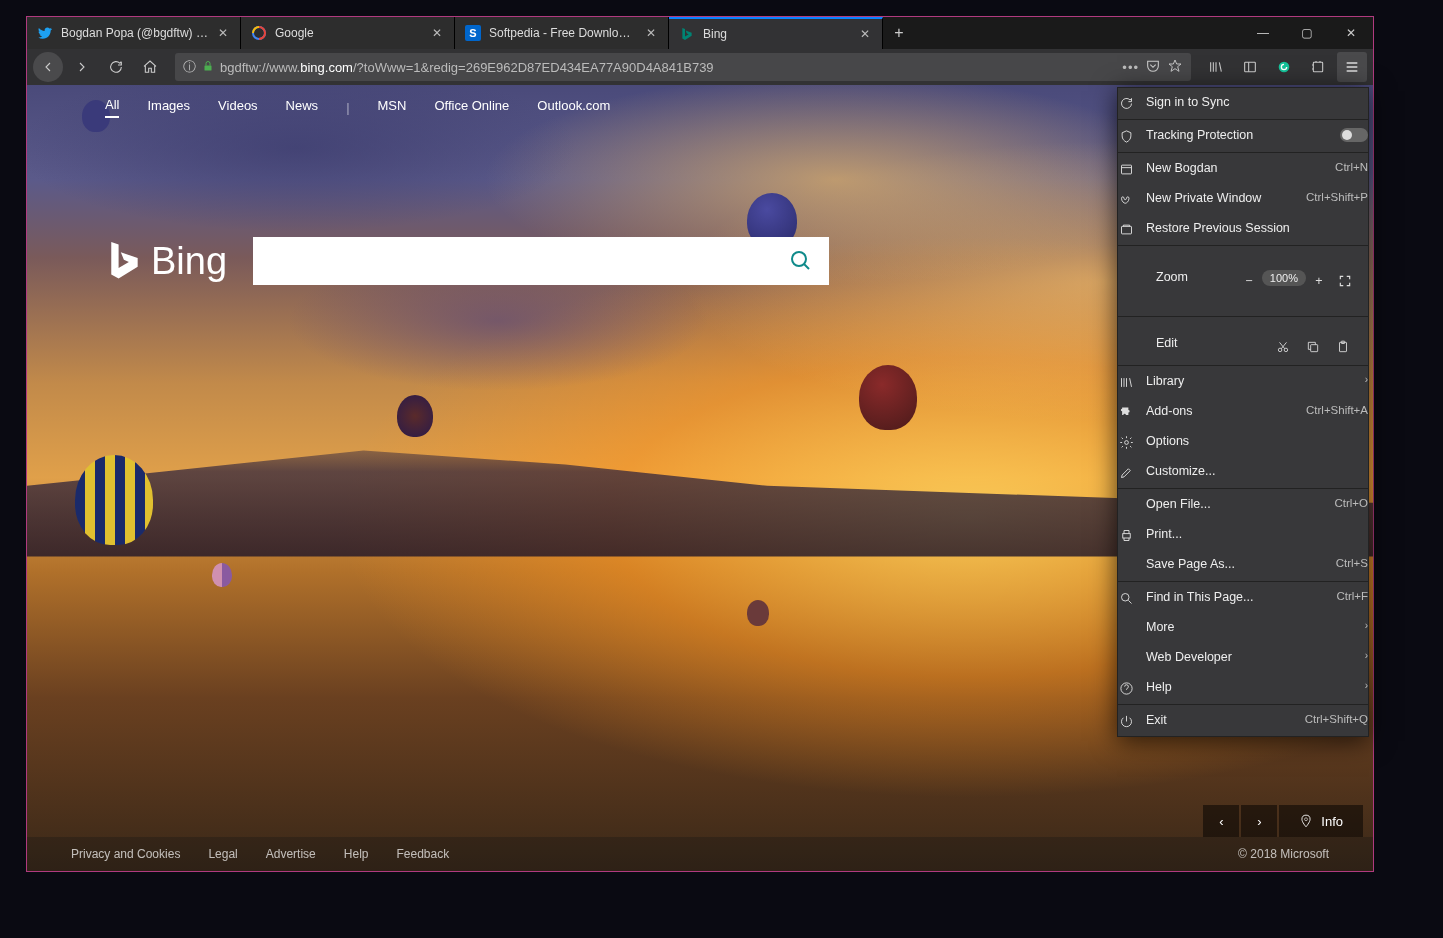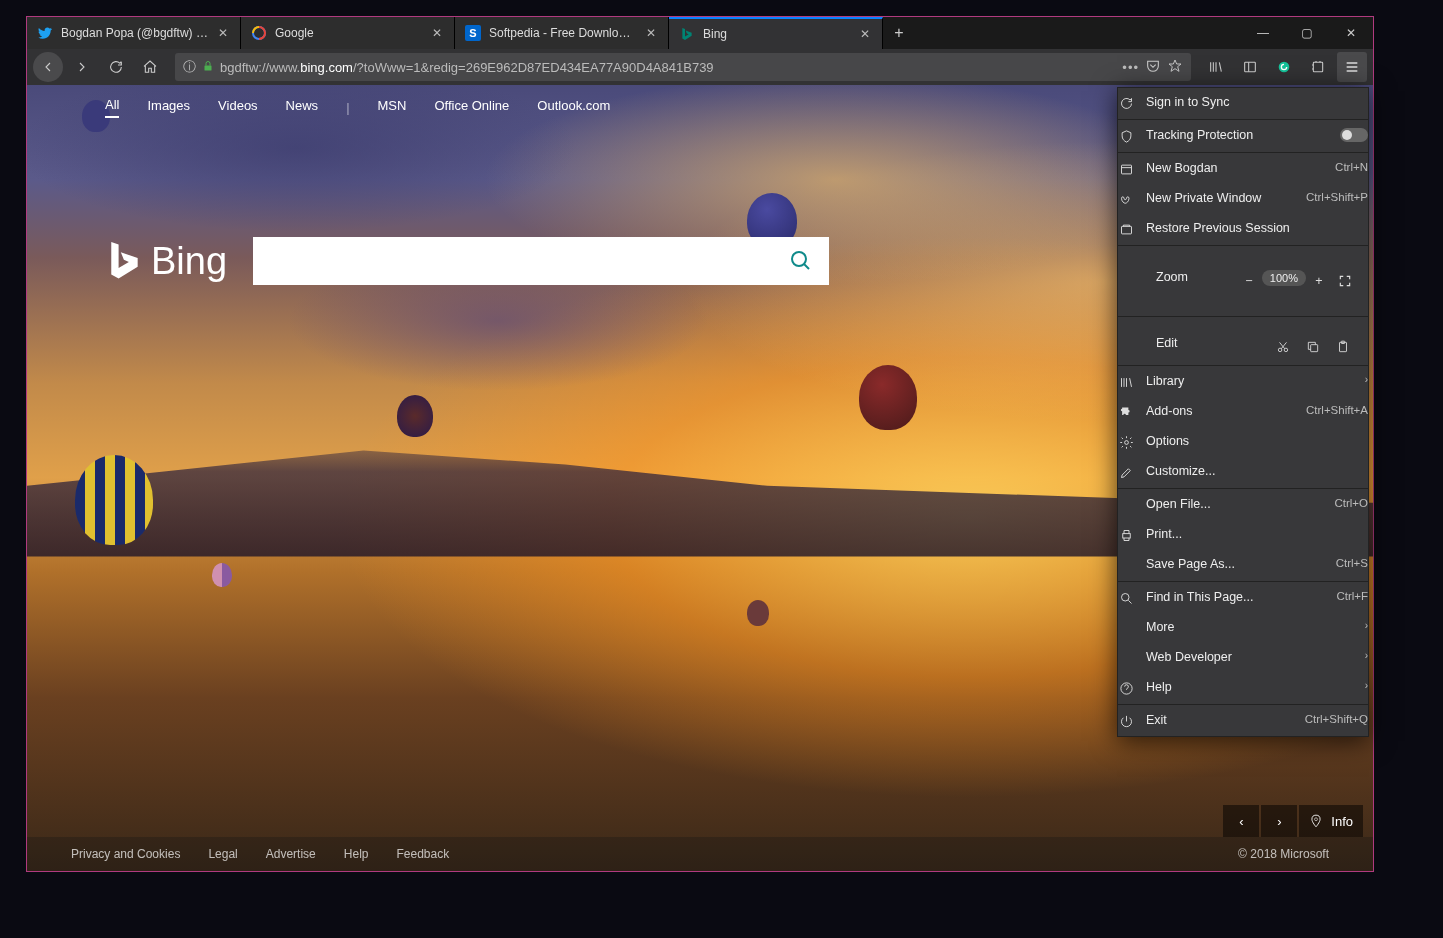--- a/index.html
+++ b/index.html
@@ -51,21 +51,21 @@
   .bing-nav .nav-item.active { border-bottom: 2px solid #fff; }
   .bing-nav .sep { color: rgba(255,255,255,0.5); }
   .bing-logo-search { position: absolute; top: 152px; left: 78px; display: flex; align-items: center; gap: 26px; }
   .bing-logo { display: flex; align-items: center; gap: 10px; color: #fff; }
   .bing-logo .mark { width: 36px; height: 44px; }
   .bing-logo .word { font-size: 38px; font-weight: 400; }
   .search-box { width: 576px; height: 48px; background: #fff; display: flex; align-items: center; padding: 0 8px 0 14px; }
   .search-box input { flex: 1; border: none; outline: none; font-size: 16px; height: 100%; }
   .search-btn { width: 40px; height: 40px; display: flex; align-items: center; justify-content: center; cursor: pointer; }
   .info-bar { position: absolute; bottom: 34px; right: 10px; display: flex; gap: 2px; }
-  .info-btn { background: rgba(0,0,0,0.5); color: #fff; height: 32px; padding: 0 10px; display: flex; align-items: center; gap: 8px; font-size: 13px; cursor: pointer; }
+  .info-btn { background: rgba(0,0,0,0.5); color: #fff; height: 32px; padding: 0 20px; display: flex; align-items: center; gap: 8px; font-size: 13px; cursor: pointer; }
   .info-btn.sq { padding: 0; width: 36px; justify-content: center; }
   .footer { position: absolute; bottom: 0; left: 0; right: 0; height: 34px; background: rgba(20,20,20,0.3); display: flex; align-items: center; padding: 0 44px; color: rgba(255,255,255,0.7); font-size: 12px; gap: 28px; }
   .footer .copy { margin-left: auto; }
   
   .menu { position: absolute; top: 70px; right: 4px; width: 252px; background: #38383a; color: #eee; font-size: 12.5px; box-shadow: 0 4px 24px rgba(0,0,0,0.7); border: 1px solid #222; }
   .menu-row { display: flex; align-items: flex-start; padding: 7px 0; gap: 12px; cursor: pointer; min-height: 28px; }
   .menu-row .ico { width: 16px; height: 16px; display: flex; align-items: center; justify-content: center; flex-shrink: 0; }
   .menu-row .ico svg { width: 15px; height: 15px; stroke: #ddd; fill: none; stroke-width: 1.5; }
   .menu-row .lbl { flex: 1; }
   .menu-row .sc { color: #bbb; font-size: 11.5px; }

